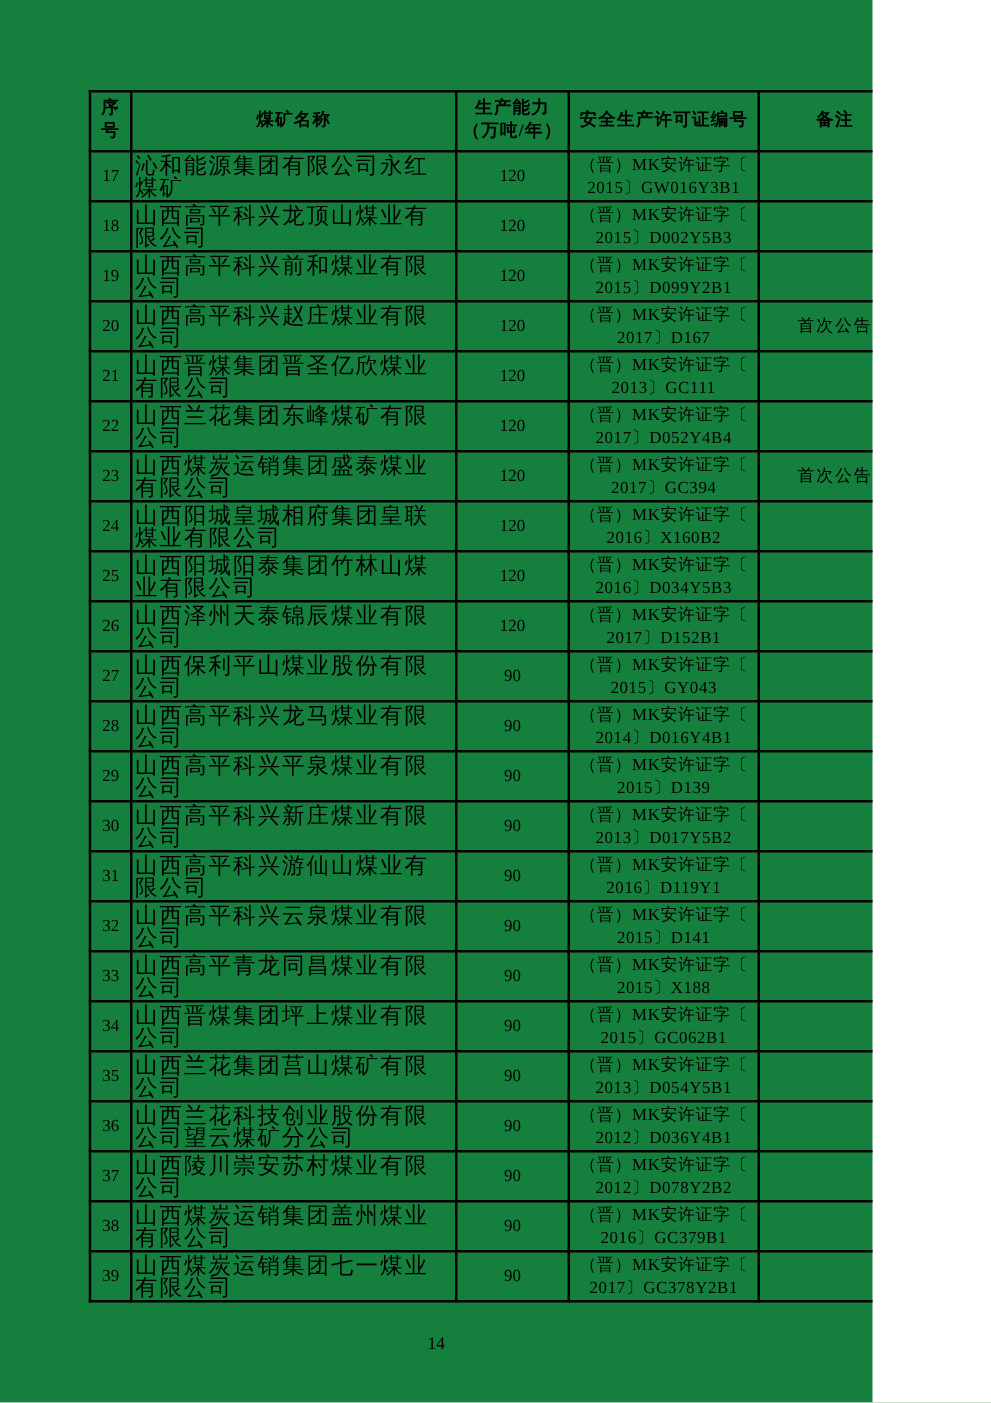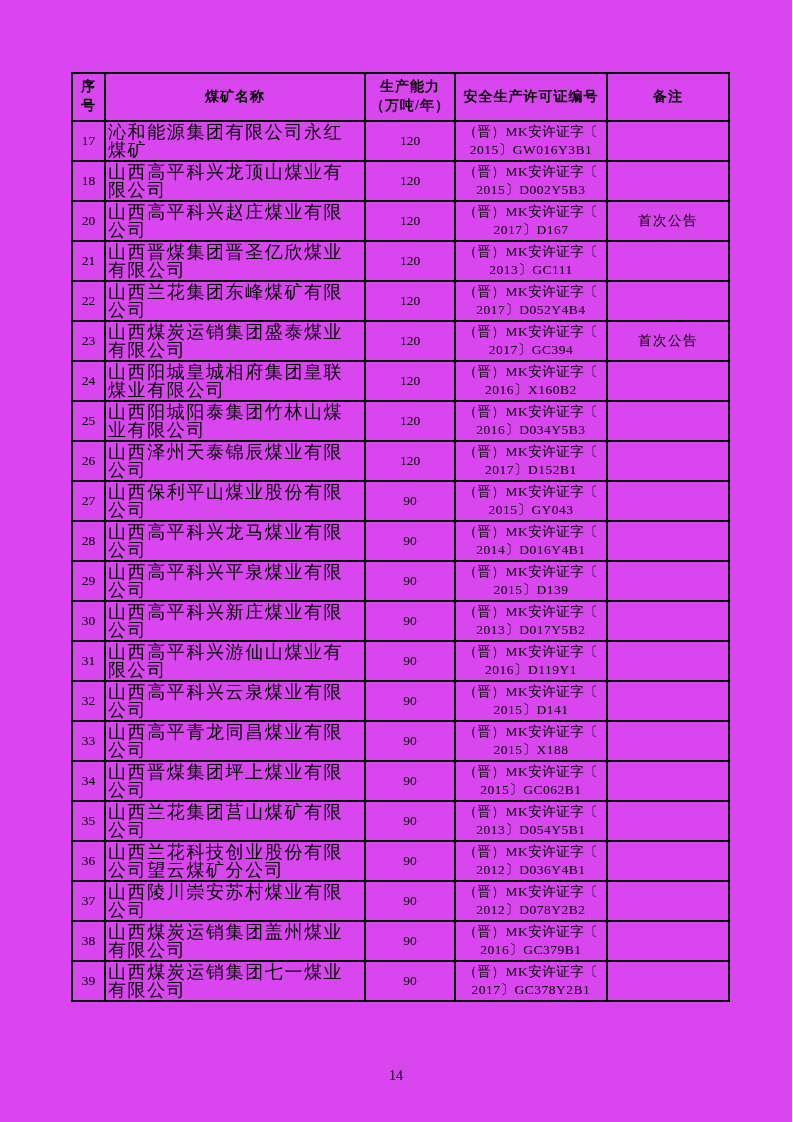--- a/index.html
+++ b/index.html
@@ -2,23 +2,23 @@
 <html><head>
 <meta charset="utf-8">
 <style>
   html, body {
     margin: 0;
     padding: 0;
     background: #ffffff;
   }
   .page {
     position: relative;
-    width: 792px;
+    width: 698px;
     height: 1122px;
-    background: #d946ef;
+    background: #15803d;
     font-family: "Liberation Serif", "DejaVu Serif", serif;
     color: #000000;
     overflow: hidden;
   }
   table.mine-table {
     position: absolute;
     left: 71px;
     top: 72px;
     border-collapse: collapse;
     table-layout: fixed;
@@ -122,20 +122,30 @@
     <td class="c-index">18</td>
     <td class="c-name">山西高平科兴龙顶山煤业有限公司</td>
     <td class="c-cap">120</td>
     <td class="c-lic">
       <span>（晋）MK安许证字〔</span>
       <span>2015〕D002Y5B3</span>
     </td>
     <td class="c-remark"></td>
   </tr>
 
+  <tr>
+    <td class="c-index">19</td>
+    <td class="c-name">山西高平科兴前和煤业有限公司</td>
+    <td class="c-cap">120</td>
+    <td class="c-lic">
+      <span>（晋）MK安许证字〔</span>
+      <span>2015〕D099Y2B1</span>
+    </td>
+    <td class="c-remark"></td>
+  </tr>
 
   <tr>
     <td class="c-index">20</td>
     <td class="c-name">山西高平科兴赵庄煤业有限公司</td>
     <td class="c-cap">120</td>
     <td class="c-lic">
       <span>（晋）MK安许证字〔</span>
       <span>2017〕D167</span>
     </td>
     <td class="c-remark">首次公告</td>

